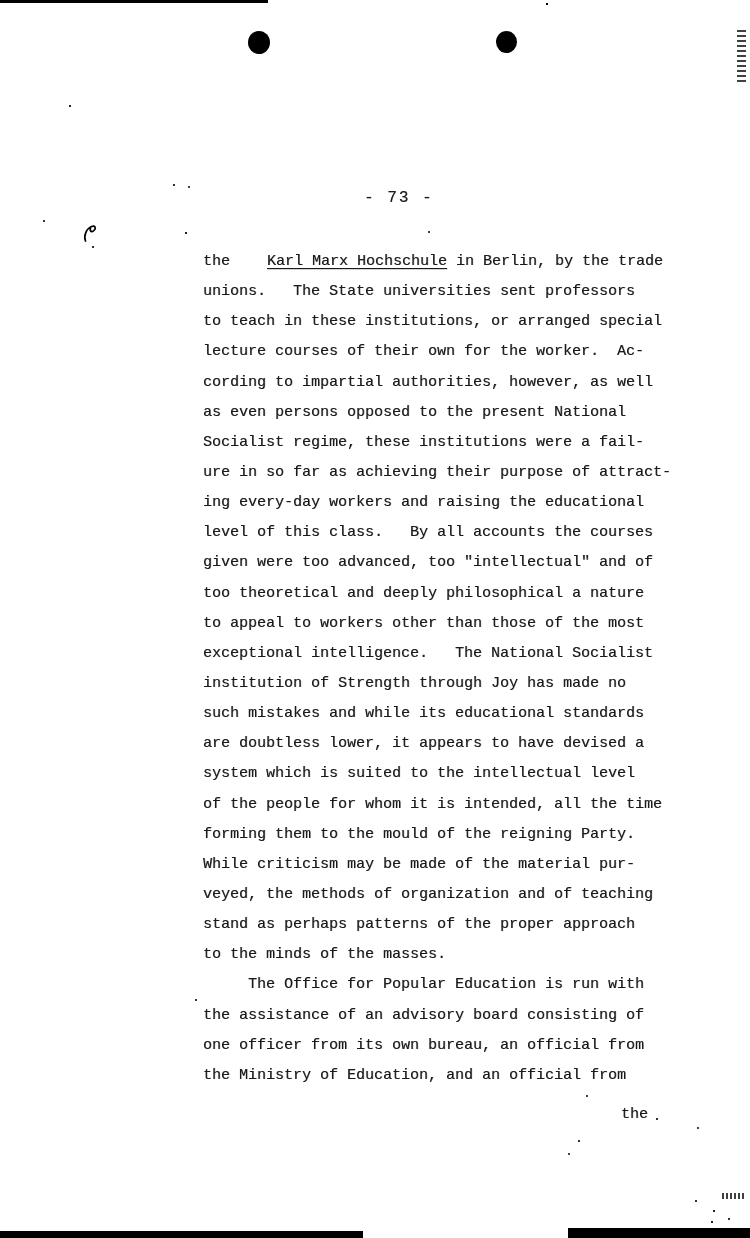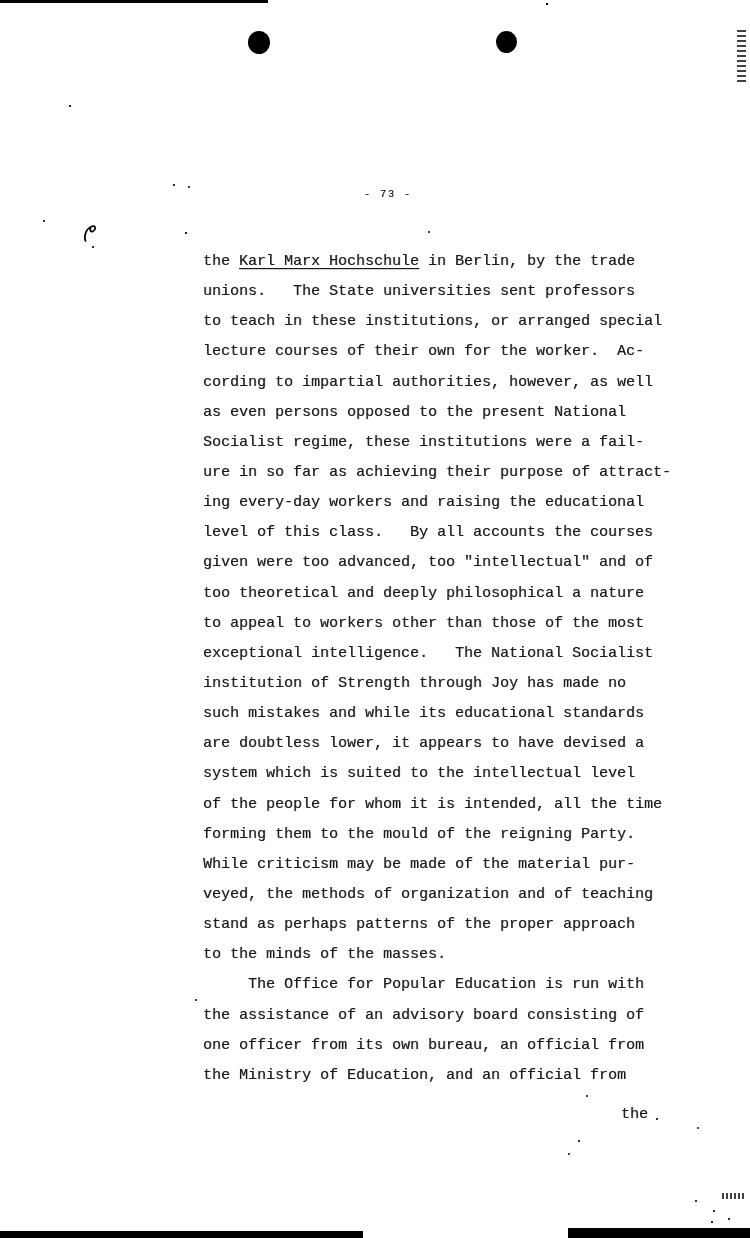--- a/index.html
+++ b/index.html
@@ -84,38 +84,39 @@
   }
   .pen-mark {
     position: absolute;
     left: 82px; top: 223px;
     width: 17px; height: 21px;
   }
   
   .page-number {
     position: absolute;
     left: 364px; top: 189px;
-    font-size: 10px;
+    font-size: 16px;
     letter-spacing: 2px;
     white-space: pre;
     text-shadow: 0.4px 0.4px 0 rgba(0,0,0,0.45);
   }
   .text-block {
     position: absolute;
     left: 203px; top: 247px;
     width: 500px;
     font-size: 15px;
     line-height: 30.15px;
     white-space: pre;
     text-shadow: 0.4px 0.4px 0 rgba(0,0,0,0.45);
   }
   .text-block .line { height: 30.15px; }
   .text-block .underline {
     text-decoration: underline;
     text-underline-offset: 3px;
+    margin-left: 28px;
   }
   .catchword {
     position: absolute;
     left: 621px; top: 1106px;
     font-size: 15px;
     white-space: pre;
     text-shadow: 0.4px 0.4px 0 rgba(0,0,0,0.45);
   }
 </style>
 </head>

